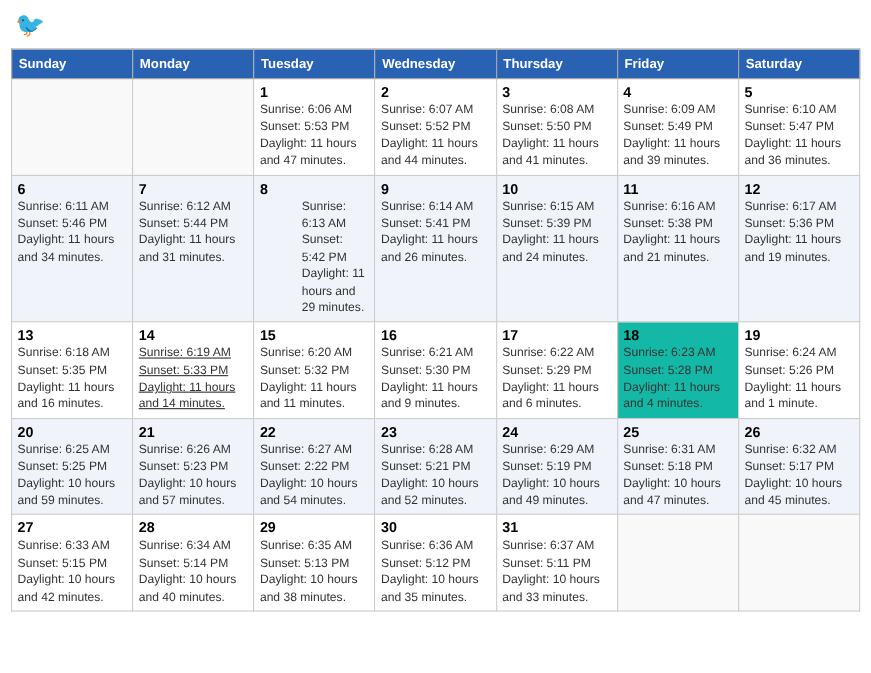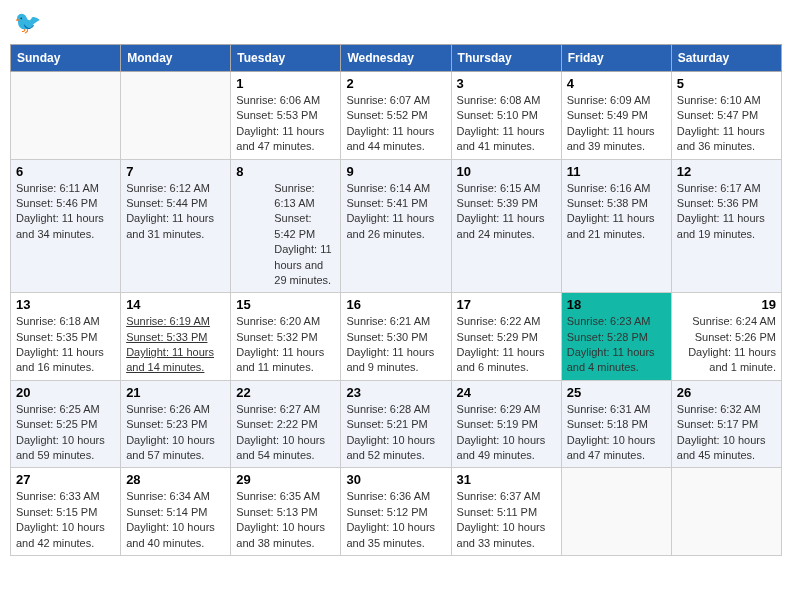--- a/index.html
+++ b/index.html
@@ -130,21 +130,21 @@
         </td>
         <td style="background: rgb(255, 255, 255);">
           <span class="day-num">2</span>
           <div class="day-info" style="white-space: pre-line;">Sunrise: 6:07 AM
 Sunset: 5:52 PM
 Daylight: 11 hours and 44 minutes.</div>
         </td>
         <td style="background: rgb(255, 255, 255);">
           <span class="day-num">3</span>
           <div class="day-info" style="white-space: pre-line;">Sunrise: 6:08 AM
-Sunset: 5:10 PM
+Sunset: 5:50 PM
 Daylight: 11 hours and 41 minutes.</div>
         </td>
         <td style="background: rgb(255, 255, 255);">
           <span class="day-num">4</span>
           <div class="day-info" style="white-space: pre-line;">Sunrise: 6:09 AM
 Sunset: 5:49 PM
 Daylight: 11 hours and 39 minutes.</div>
         </td>
         <td style="background: rgb(255, 255, 255);">
           <span class="day-num">5</span>
@@ -227,21 +227,21 @@
           <div class="day-info" style="white-space: pre-line;">Sunrise: 6:22 AM
 Sunset: 5:29 PM
 Daylight: 11 hours and 6 minutes.</div>
         </td>
         <td style="background: #14b8a6;">
           <span class="day-num">18</span>
           <div class="day-info" style="white-space: pre-line;">Sunrise: 6:23 AM
 Sunset: 5:28 PM
 Daylight: 11 hours and 4 minutes.</div>
         </td>
-        <td style="background: rgb(255, 255, 255); text-align: right;">
+        <td style="background: rgb(255, 255, 255);">
           <span class="day-num">19</span>
           <div class="day-info" style="white-space: pre-line;">Sunrise: 6:24 AM
 Sunset: 5:26 PM
 Daylight: 11 hours and 1 minute.</div>
         </td>
       </tr>
       <tr>
         <td style="background: rgb(240, 243, 250);">
           <span class="day-num">20</span>
           <div class="day-info" style="white-space: pre-line;">Sunrise: 6:25 AM

